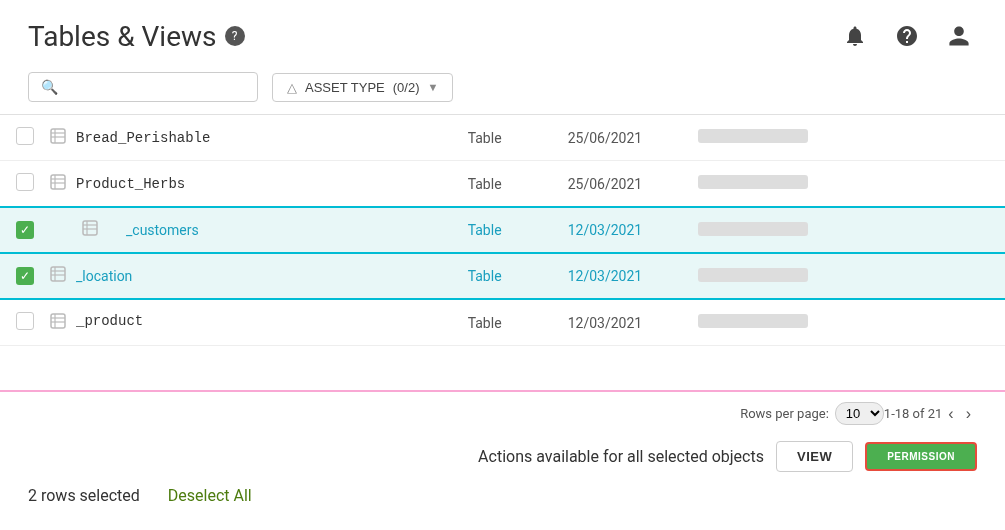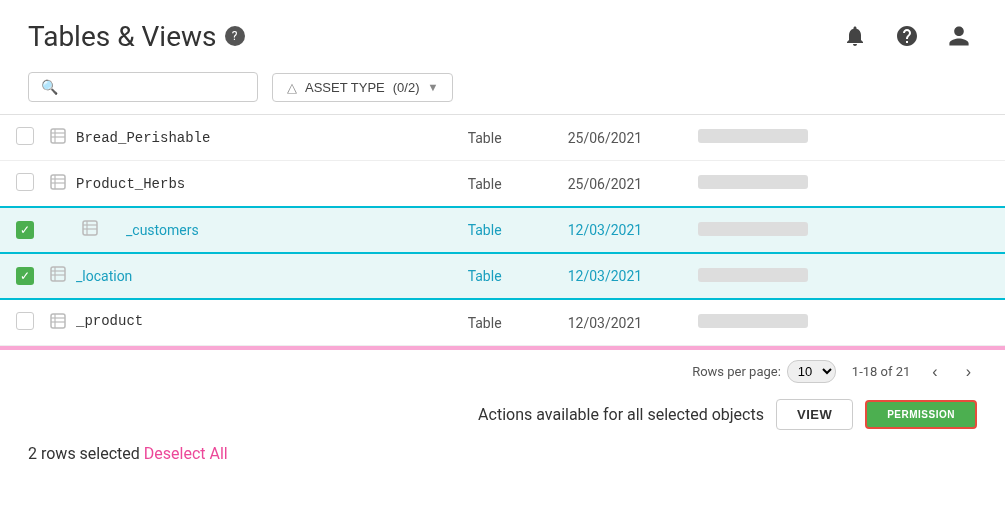--- a/index.html
+++ b/index.html
@@ -205,24 +205,24 @@
       height: 14px;
       display: inline-block;
       user-select: none;
     }
 
     .footer {
       display: flex;
       justify-content: flex-end;
       align-items: center;
       padding: 10px 28px;
-      gap: 16px;
-      border-top: 4px solid #f9a8d4;
+      border-top: 2px solid #f9a8d4;
       font-size: 13px;
       color: #555;
+      margin-top: 44px;
     }
 
     .rows-per-page {
       display: flex;
       align-items: center;
       gap: 6px;
     }
 
     .rows-select {
       border: 1px solid #ccc;
@@ -278,23 +278,24 @@
     }
 
     .bottom-bar {
       display: flex;
       justify-content: space-between;
       align-items: center;
       padding: 4px 28px;
     }
 
     .deselect-link {
-      color: #ec4899;
+      color: #4d7c0f;
       cursor: pointer;
       text-decoration: none;
+      margin-left: 24px;
     }
   </style>
 </head>
 <body>
 
 <div class="top-bar">
   <div class="page-title">
     <span>Tables &amp; Views</span>
     <span class="help-circle">?</span>
   </div>

